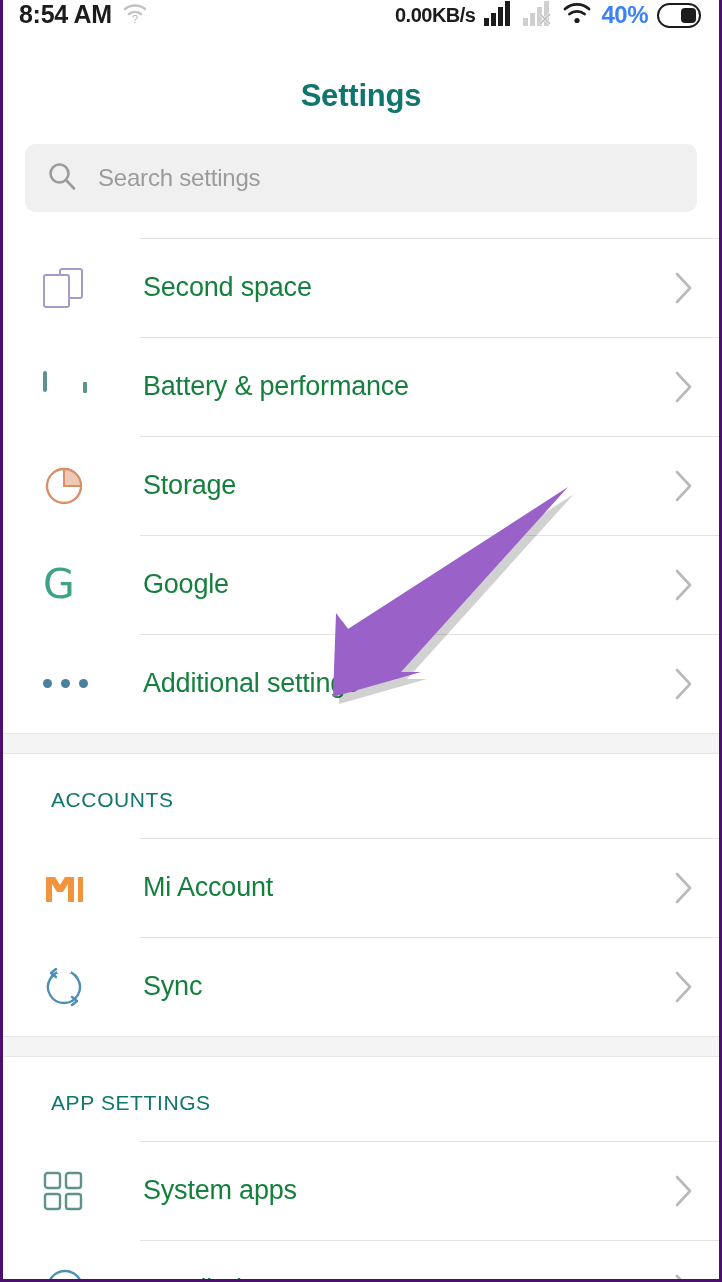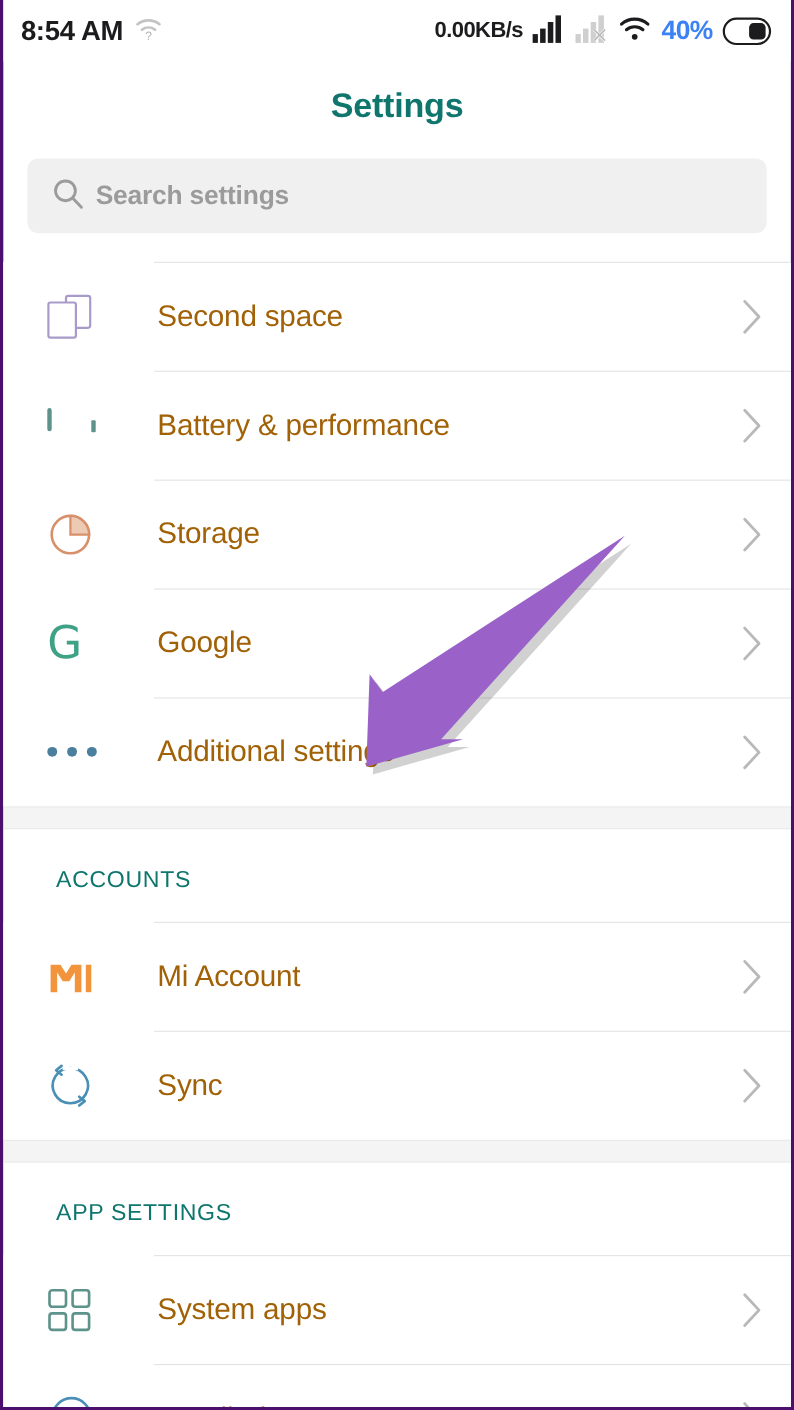--- a/index.html
+++ b/index.html
@@ -21,21 +21,21 @@
     border-left: 3px solid #4b0f6e;
     border-right: 3px solid #4b0f6e;
     border-bottom: 3px solid #4b0f6e;
   }
 
   
   .statusbar {
     position: relative;
     height: 56px;
     display: flex;
-    align-items: center;
+    align-items: flex-start;
     padding: 0 18px 0 16px;
     box-sizing: border-box;
     background: #ffffff;
   }
   .sb-left {
     display: flex;
     align-items: center;
     gap: 10px;
   }
   .sb-clock {
@@ -99,23 +99,22 @@
     height: 68px;
     background: #f0f0f0;
     border-radius: 10px;
     display: flex;
     align-items: center;
     padding-left: 22px;
   }
   .search-placeholder {
     font-size: 24px;
     color: #9b9b9b;
-    margin-left: 10px;
+    margin-left: 21px;
     letter-spacing: -0.2px;
-    font-weight: bold;
   }
 
   
   .list-section {
     background: #ffffff;
   }
   .section-gap {
     height: 19px;
     background: #f4f4f4;
     border-top: 1px solid #e6e6e6;
@@ -148,21 +147,21 @@
   }
   .row-icon {
     width: 58px;
     min-width: 58px;
     display: flex;
     align-items: center;
     justify-content: flex-start;
   }
   .row-label {
     font-size: 27px;
-    color: #a16207;
+    color: #15803d;
     margin-left: 42px;
     letter-spacing: -0.2px;
     white-space: nowrap;
   }
   .chevron {
     margin-left: auto;
     width: 22px;
     height: 36px;
   }
 

